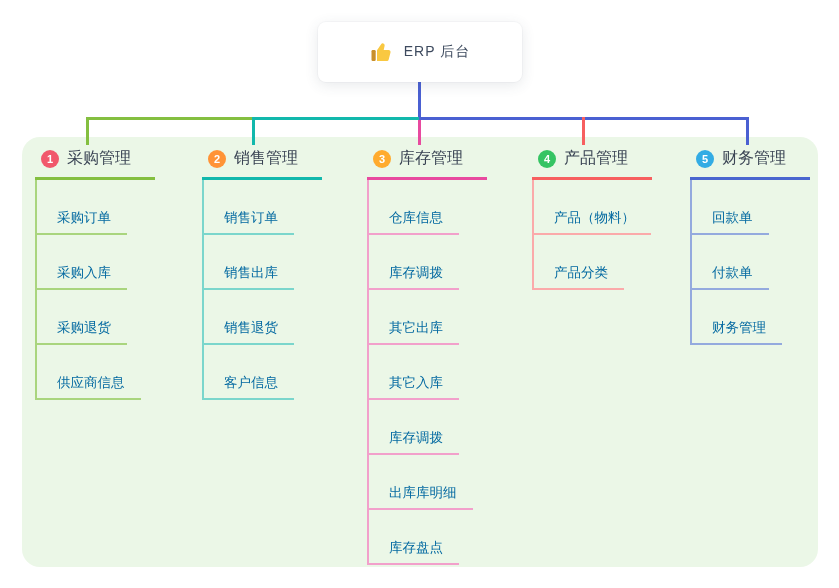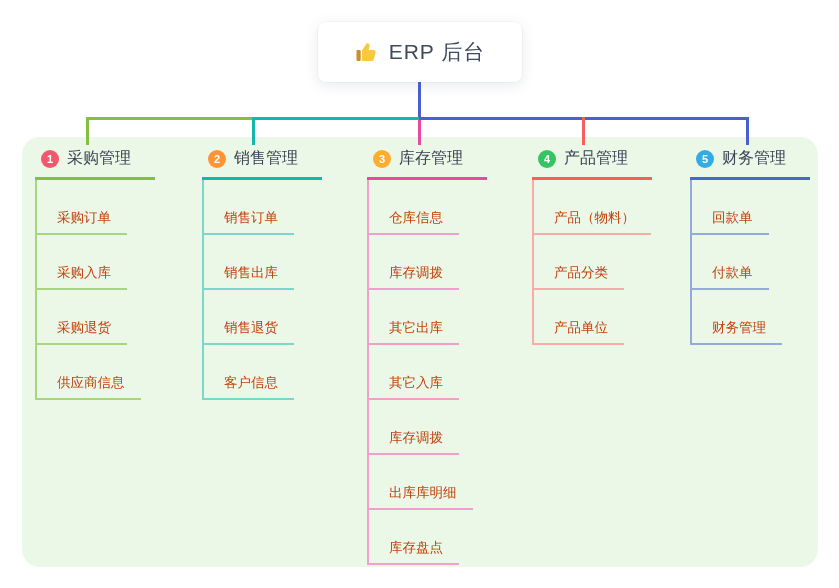--- a/index.html
+++ b/index.html
@@ -15,21 +15,21 @@
     position:absolute; left:22px; top:137px; width:796px; height:430px;
     background:#ebf7e7; border-radius:18px; z-index:0;
   }
 
   
   .root-node {
     position:absolute; left:318px; top:22px; width:204px; height:60px;
     background:#ffffff; border-radius:8px; z-index:3;
     box-shadow:0 3px 14px rgba(60,70,90,.12), 0 0 0 1px rgba(60,70,90,.03);
     display:flex; align-items:center; justify-content:center; gap:10px;
-    font-size:21px; color:#3d4a5e; letter-spacing:1px;
+    font-size:14px; color:#3d4a5e; letter-spacing:1px;
   }
   .root-node svg { width:24px; height:24px; }
 
   
   .line { position:absolute; z-index:1; }
   .root-stem   { left:418px; top:82px;  width:3px;  height:38px; }
   .h-seg       { top:117px; height:3px; }
   .h-green     { left:86px;  width:167px; }
   .h-teal      { left:253px; width:166px; }
   .h-blue      { left:419px; width:330px; }
@@ -58,21 +58,21 @@
     background:var(--b); color:#fff; font-size:11px; font-weight:bold;
     display:inline-flex; align-items:center; justify-content:center;
     flex:0 0 auto;
   }
   .branch-children { border-left:2px solid var(--cl); }
   .child {
     width:max-content; min-width:72px; height:55px;
     display:flex; align-items:flex-end;
     padding:0 16px 6px 20px;
     border-bottom:2px solid var(--cl);
-    font-size:13.5px; color:#c2410c;
+    font-size:13.5px; color:#0369a1;
   }
 </style>
 </head>
 <body>
 
 <div class="canvas">
 
   <div class="panel"></div>
 
   <div class="line root-stem" style="background: rgb(74, 96, 210);"></div>
@@ -170,23 +170,20 @@
       <span class="badge">4</span>
       <span>产品管理</span>
     </div>
     <div class="branch-children">
           <div class="child">
             <span>产品（物料）</span>
           </div>
           <div class="child">
             <span>产品分类</span>
           </div>
-          <div class="child">
-            <span>产品单位</span>
-          </div>
         </div>
   </div>
       <div class="branch" style="--c: #4a66cf; --cl: #94aade; --b: #33ace4;">
     <div class="branch-header">
       <span class="badge">5</span>
       <span>财务管理</span>
     </div>
     <div class="branch-children">
           <div class="child">
             <span>回款单</span>

